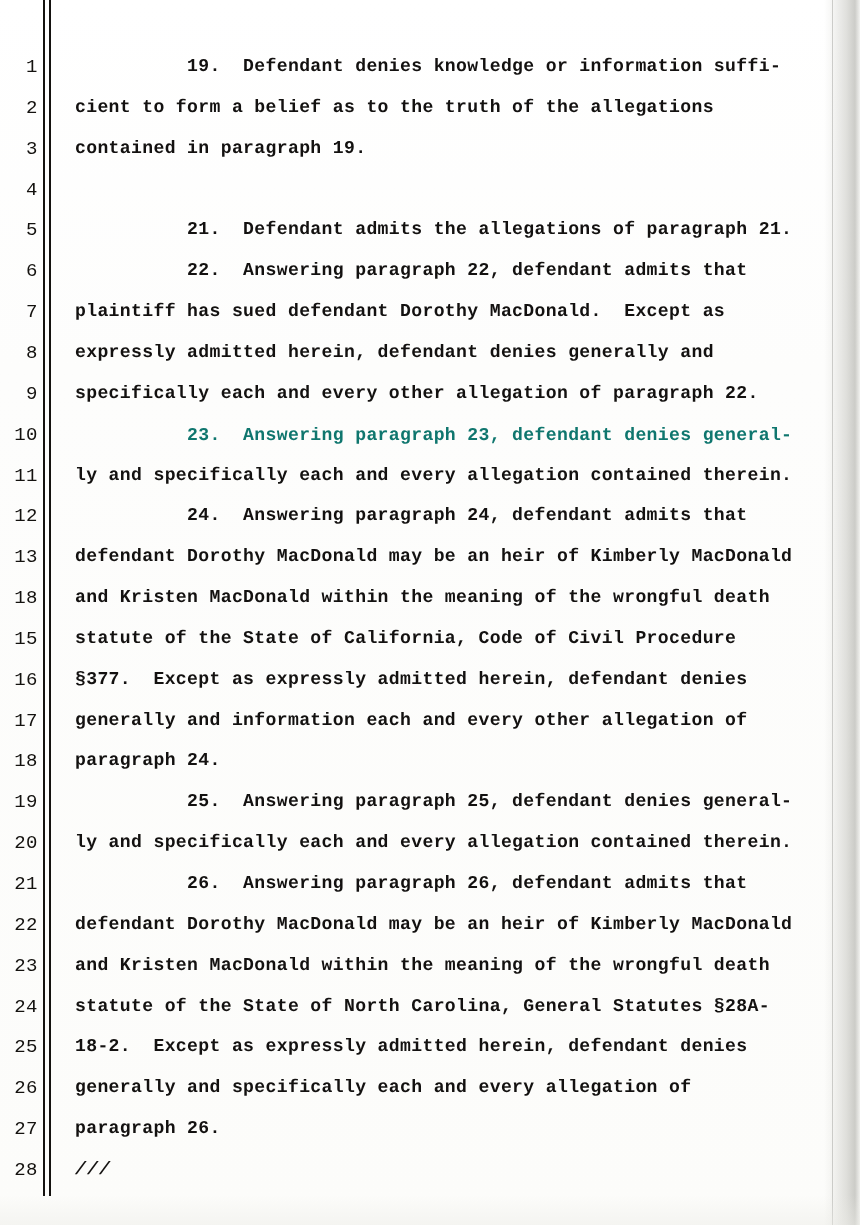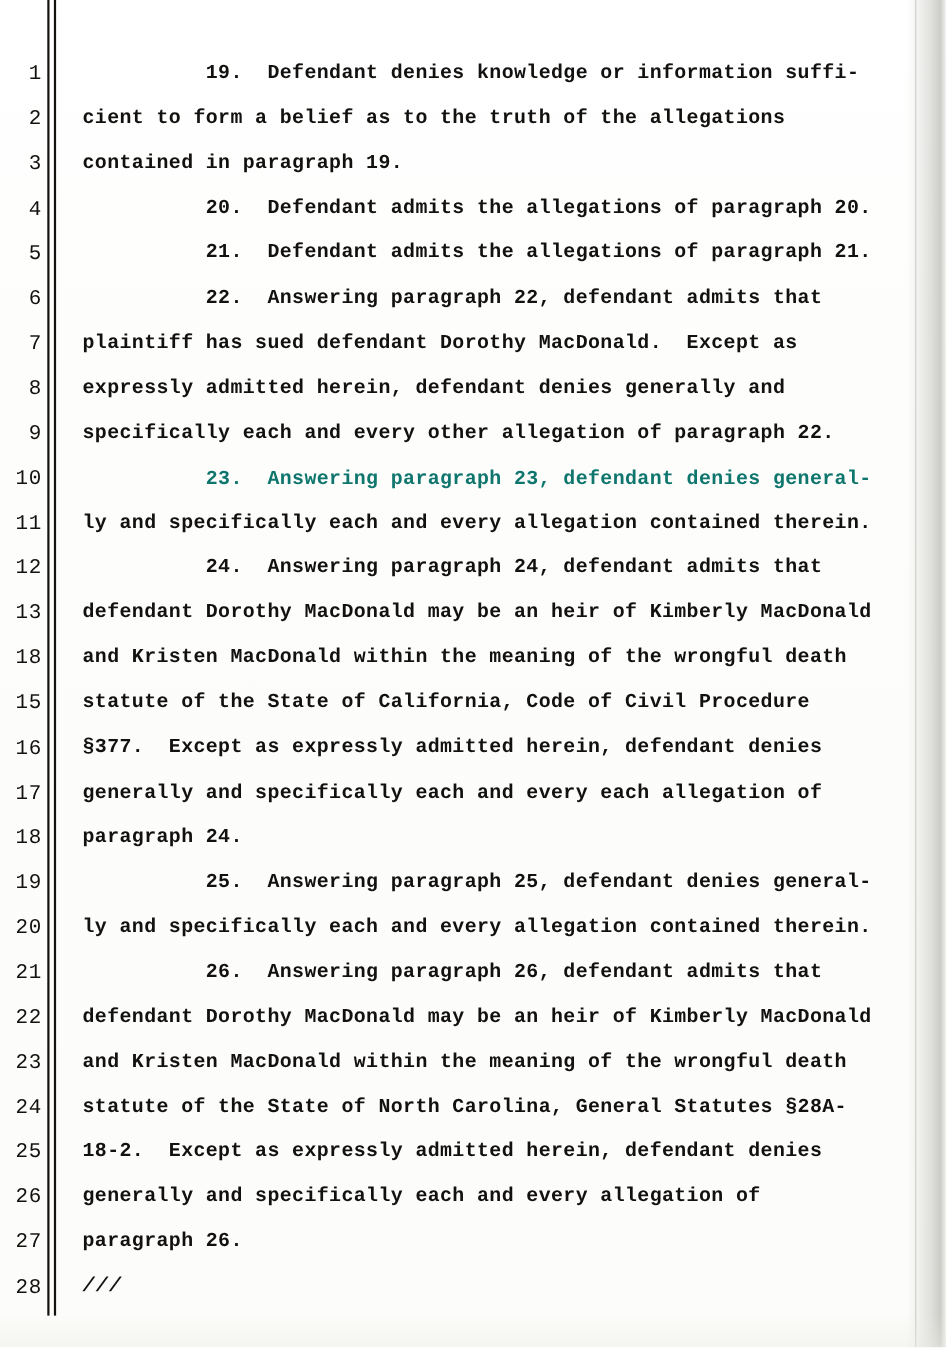--- a/index.html
+++ b/index.html
@@ -165,34 +165,33 @@
       <div class="line-number" style="top: 1037.4px;">25</div>
       <div class="line-number" style="top: 1078.25px;">26</div>
       <div class="line-number" style="top: 1119.1px;">27</div>
       <div class="line-number" style="top: 1159.95px;">28</div>
     </div>
 
   <div id="body-text">
       <div class="doc-line" style="top: 57px; color: rgb(19, 17, 16);">          19.  Defendant denies knowledge or information suffi-</div>
       <div class="doc-line" style="top: 97.85px; color: rgb(19, 17, 16);">cient to form a belief as to the truth of the allegations</div>
       <div class="doc-line" style="top: 138.7px; color: rgb(19, 17, 16);">contained in paragraph 19.</div>
-      <div class="doc-line" style="top: 179.55px; color: rgb(19, 17, 16);">          20.  Defendant admits the allegations of paragraph 20.</div>
       <div class="doc-line" style="top: 220.4px; color: rgb(19, 17, 16);">          21.  Defendant admits the allegations of paragraph 21.</div>
       <div class="doc-line" style="top: 261.25px; color: rgb(19, 17, 16);">          22.  Answering paragraph 22, defendant admits that</div>
       <div class="doc-line" style="top: 302.1px; color: rgb(19, 17, 16);">plaintiff has sued defendant Dorothy MacDonald.  Except as</div>
       <div class="doc-line" style="top: 342.95px; color: rgb(19, 17, 16);">expressly admitted herein, defendant denies generally and</div>
       <div class="doc-line" style="top: 383.8px; color: rgb(19, 17, 16);">specifically each and every other allegation of paragraph 22.</div>
       <div class="doc-line" style="top: 426px; color: #0f766e;">          23.  Answering paragraph 23, defendant denies general-</div>
       <div class="doc-line" style="top: 465.5px; color: rgb(19, 17, 16);">ly and specifically each and every allegation contained therein.</div>
       <div class="doc-line" style="top: 506.35px; color: rgb(19, 17, 16);">          24.  Answering paragraph 24, defendant admits that</div>
       <div class="doc-line" style="top: 547.2px; color: rgb(19, 17, 16);">defendant Dorothy MacDonald may be an heir of Kimberly MacDonald</div>
       <div class="doc-line" style="top: 588.05px; color: rgb(19, 17, 16);">and Kristen MacDonald within the meaning of the wrongful death</div>
       <div class="doc-line" style="top: 628.9px; color: rgb(19, 17, 16);">statute of the State of California, Code of Civil Procedure</div>
       <div class="doc-line" style="top: 669.75px; color: rgb(19, 17, 16);">§377.  Except as expressly admitted herein, defendant denies</div>
-      <div class="doc-line" style="top: 710.6px; color: rgb(19, 17, 16);">generally and specifically each and every each allegation of</div>
+      <div class="doc-line" style="top: 710.6px; color: rgb(19, 17, 16);">generally and information each and every other allegation of</div>
       <div class="doc-line" style="top: 751.45px; color: rgb(19, 17, 16);">paragraph 24.</div>
       <div class="doc-line" style="top: 792.3px; color: rgb(19, 17, 16);">          25.  Answering paragraph 25, defendant denies general-</div>
       <div class="doc-line" style="top: 833.15px; color: rgb(19, 17, 16);">ly and specifically each and every allegation contained therein.</div>
       <div class="doc-line" style="top: 874px; color: rgb(19, 17, 16);">          26.  Answering paragraph 26, defendant admits that</div>
       <div class="doc-line" style="top: 914.85px; color: rgb(19, 17, 16);">defendant Dorothy MacDonald may be an heir of Kimberly MacDonald</div>
       <div class="doc-line" style="top: 955.7px; color: rgb(19, 17, 16);">and Kristen MacDonald within the meaning of the wrongful death</div>
       <div class="doc-line" style="top: 996.55px; color: rgb(19, 17, 16);">statute of the State of North Carolina, General Statutes §28A-</div>
       <div class="doc-line" style="top: 1037.4px; color: rgb(19, 17, 16);">18-2.  Except as expressly admitted herein, defendant denies</div>
       <div class="doc-line" style="top: 1078.25px; color: rgb(19, 17, 16);">generally and specifically each and every allegation of</div>
       <div class="doc-line" style="top: 1119.1px; color: rgb(19, 17, 16);">paragraph 26.</div>

